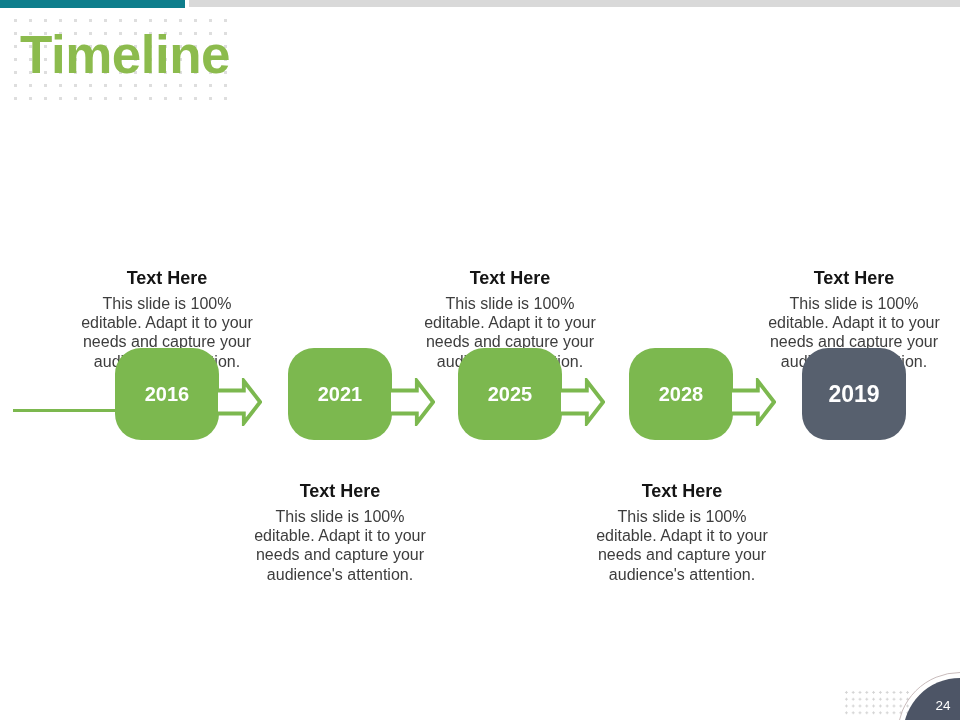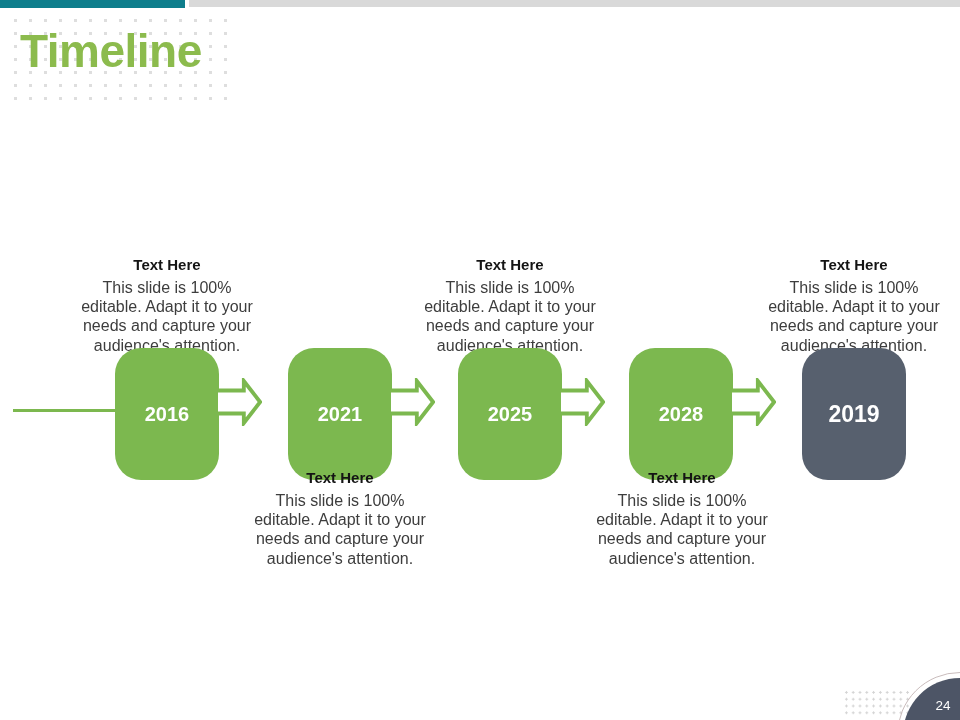--- a/index.html
+++ b/index.html
@@ -17,36 +17,36 @@
     background-size:15px 13px;background-position:4px 2px;
   }
   .dots-br{
     position:absolute;left:843px;top:689px;width:68px;height:27px;
     background-image:radial-gradient(circle,#d4d4d4 1px,transparent 1.2px);
     background-size:6.8px 6.8px;
   }
   
   .title{
     position:absolute;left:20px;top:24px;z-index:2;
-    font-size:46px;font-weight:bold;color:#8CBB4D;letter-spacing:-0.5px;
+    font-size:53px;font-weight:bold;color:#8CBB4D;letter-spacing:-0.5px;
   }
   
   .lead-line{position:absolute;left:13px;top:409px;width:103px;height:3px;background:#7CB84F;}
   .box{
-    position:absolute;top:348px;width:104px;height:132px;border-radius:26px;
+    position:absolute;top:348px;width:104px;height:92px;border-radius:26px;
     background:#7CB84F;display:flex;align-items:center;justify-content:center;
     color:#ffffff;font-weight:bold;font-size:20px;
   }
   .box.slate{background:#57606E;font-size:23px;}
   .b0{left:115px}.b1{left:288px}.b2{left:458px}.b3{left:629px}.b4{left:802px}
   .arrow{position:absolute;top:378px;width:44px;height:48px;}
   .a0{left:218px}.a1{left:391px}.a2{left:561px}.a3{left:732px}
   
   .caption{position:absolute;width:200px;text-align:center;}
-  .caption .cap-h{margin:0 0 5px 0;font-size:15px;font-weight:bold;color:#141414;}
+  .caption .cap-h{margin:12px 0 5px 0;font-size:18px;font-weight:bold;color:#141414;}
   .caption .cap-b{margin:4px;font-size:16px;line-height:1.2;color:#3d3d3d;}
   .c0{left:67px;top:256px}
   .c1{left:240px;top:469px}
   .c2{left:410px;top:256px}
   .c3{left:582px;top:469px}
   .c4{left:754px;top:256px}
   
   .ring{position:absolute;left:897px;top:672px;width:126px;height:126px;border-radius:50%;border:1px solid #c9bcbc;box-sizing:border-box;}
   .badge{position:absolute;left:903px;top:678px;width:114px;height:114px;border-radius:50%;background:#4D5566;}
   .page-num{position:absolute;left:22px;top:20px;width:36px;text-align:center;color:#ffffff;font-size:13.5px;}

